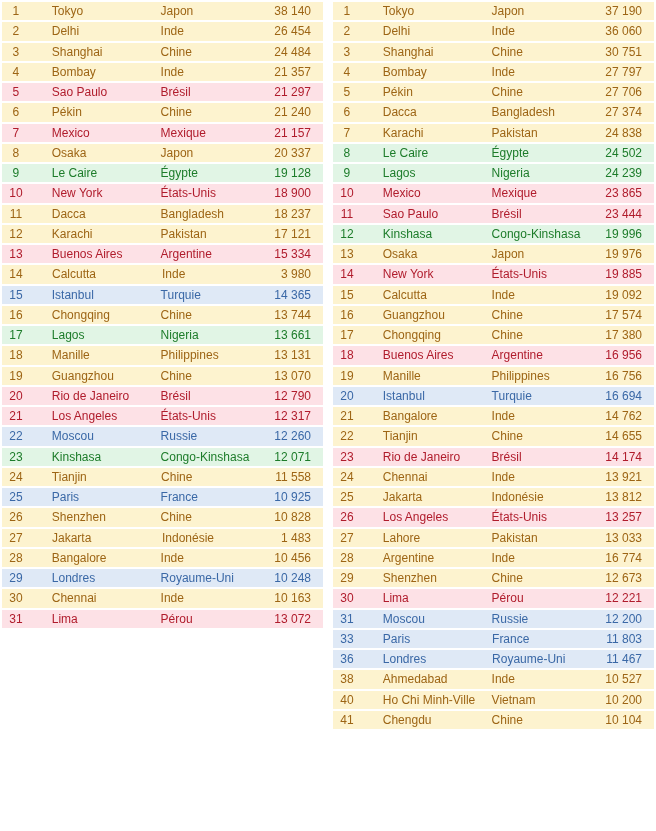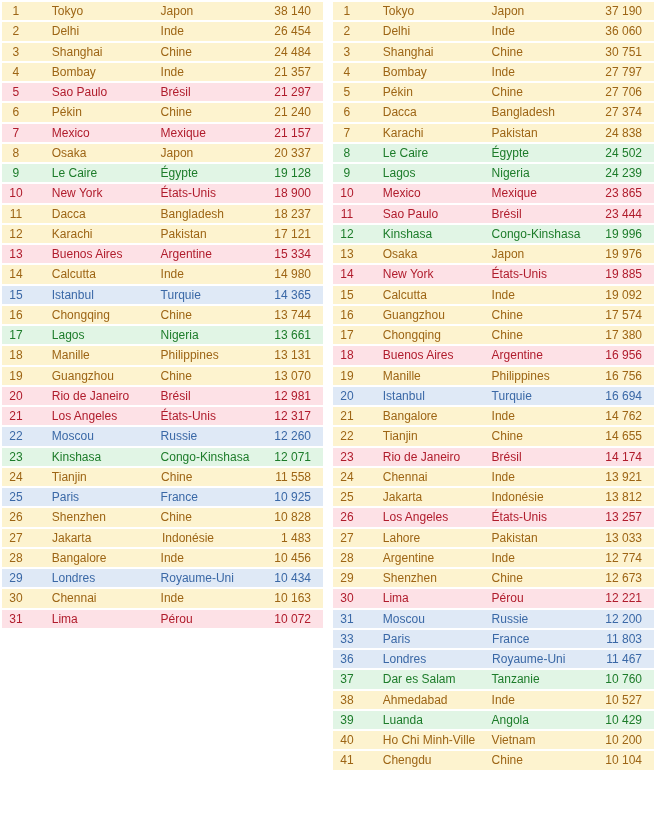--- a/index.html
+++ b/index.html
@@ -97,21 +97,21 @@
     <div class="row amerique">
       <div class="c-rank">13</div>
       <div class="c-city">Buenos Aires</div>
       <div class="c-country">Argentine</div>
       <div class="c-pop">15 334</div>
     </div>
     <div class="row asie">
       <div class="c-rank">14</div>
       <div class="c-city">Calcutta</div>
       <div class="c-country">Inde</div>
-      <div class="c-pop">14 980</div>
+      <div class="c-pop">3 980</div>
     </div>
     <div class="row europe">
       <div class="c-rank">15</div>
       <div class="c-city">Istanbul</div>
       <div class="c-country">Turquie</div>
       <div class="c-pop">14 365</div>
     </div>
     <div class="row asie">
       <div class="c-rank">16</div>
       <div class="c-city">Chongqing</div>
@@ -133,21 +133,21 @@
     <div class="row asie">
       <div class="c-rank">19</div>
       <div class="c-city">Guangzhou</div>
       <div class="c-country">Chine</div>
       <div class="c-pop">13 070</div>
     </div>
     <div class="row amerique">
       <div class="c-rank">20</div>
       <div class="c-city">Rio de Janeiro</div>
       <div class="c-country">Brésil</div>
-      <div class="c-pop">12 981</div>
+      <div class="c-pop">12 790</div>
     </div>
     <div class="row amerique">
       <div class="c-rank">21</div>
       <div class="c-city">Los Angeles</div>
       <div class="c-country">États-Unis</div>
       <div class="c-pop">12 317</div>
     </div>
     <div class="row europe">
       <div class="c-rank">22</div>
       <div class="c-city">Moscou</div>
@@ -187,33 +187,33 @@
     <div class="row asie">
       <div class="c-rank">28</div>
       <div class="c-city">Bangalore</div>
       <div class="c-country">Inde</div>
       <div class="c-pop">10 456</div>
     </div>
     <div class="row europe">
       <div class="c-rank">29</div>
       <div class="c-city">Londres</div>
       <div class="c-country">Royaume-Uni</div>
-      <div class="c-pop">10 434</div>
+      <div class="c-pop">10 248</div>
     </div>
     <div class="row asie">
       <div class="c-rank">30</div>
       <div class="c-city">Chennai</div>
       <div class="c-country">Inde</div>
       <div class="c-pop">10 163</div>
     </div>
     <div class="row amerique">
       <div class="c-rank">31</div>
       <div class="c-city">Lima</div>
       <div class="c-country">Pérou</div>
-      <div class="c-pop">10 072</div>
+      <div class="c-pop">13 072</div>
     </div>
   </div>
 <div id="tbl-right" class="tbl">
     <div class="row asie">
       <div class="c-rank">1</div>
       <div class="c-city">Tokyo</div>
       <div class="c-country">Japon</div>
       <div class="c-pop">37 190</div>
     </div>
     <div class="row asie">
@@ -369,21 +369,21 @@
     <div class="row asie">
       <div class="c-rank">27</div>
       <div class="c-city">Lahore</div>
       <div class="c-country">Pakistan</div>
       <div class="c-pop">13 033</div>
     </div>
     <div class="row asie">
       <div class="c-rank">28</div>
       <div class="c-city">Argentine</div>
       <div class="c-country">Inde</div>
-      <div class="c-pop">12 774</div>
+      <div class="c-pop">16 774</div>
     </div>
     <div class="row asie">
       <div class="c-rank">29</div>
       <div class="c-city">Shenzhen</div>
       <div class="c-country">Chine</div>
       <div class="c-pop">12 673</div>
     </div>
     <div class="row amerique">
       <div class="c-rank">30</div>
       <div class="c-city">Lima</div>
@@ -401,37 +401,25 @@
       <div class="c-city">Paris</div>
       <div class="c-country">France</div>
       <div class="c-pop">11 803</div>
     </div>
     <div class="row europe">
       <div class="c-rank">36</div>
       <div class="c-city">Londres</div>
       <div class="c-country">Royaume-Uni</div>
       <div class="c-pop">11 467</div>
     </div>
-    <div class="row afrique">
-      <div class="c-rank">37</div>
-      <div class="c-city">Dar es Salam</div>
-      <div class="c-country">Tanzanie</div>
-      <div class="c-pop">10 760</div>
-    </div>
     <div class="row asie">
       <div class="c-rank">38</div>
       <div class="c-city">Ahmedabad</div>
       <div class="c-country">Inde</div>
       <div class="c-pop">10 527</div>
-    </div>
-    <div class="row afrique">
-      <div class="c-rank">39</div>
-      <div class="c-city">Luanda</div>
-      <div class="c-country">Angola</div>
-      <div class="c-pop">10 429</div>
     </div>
     <div class="row asie">
       <div class="c-rank">40</div>
       <div class="c-city">Ho Chi Minh-Ville</div>
       <div class="c-country">Vietnam</div>
       <div class="c-pop">10 200</div>
     </div>
     <div class="row asie">
       <div class="c-rank">41</div>
       <div class="c-city">Chengdu</div>

